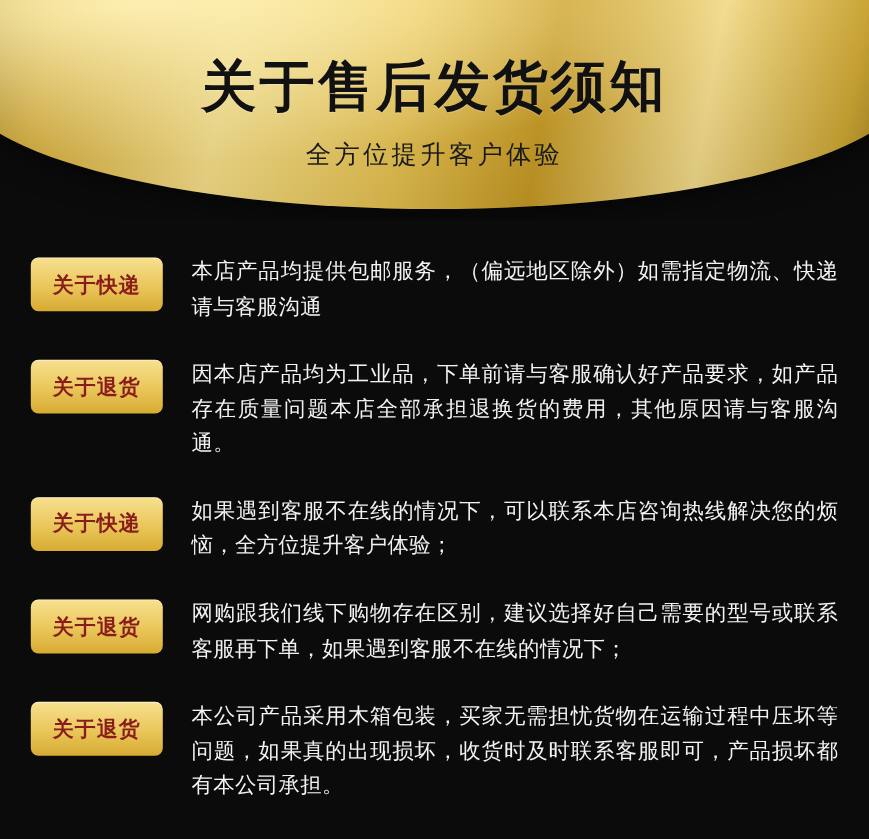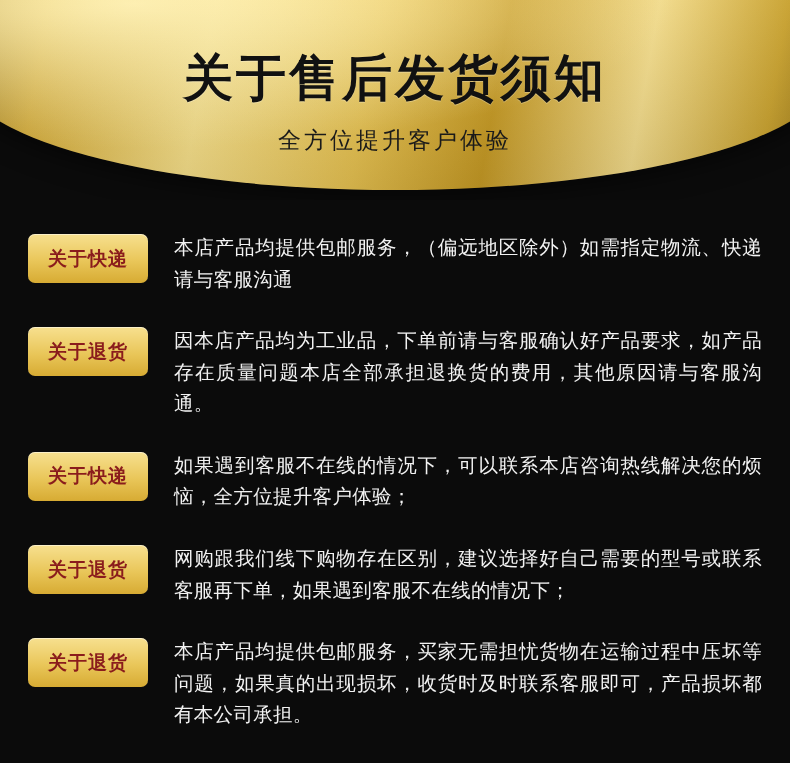--- a/index.html
+++ b/index.html
@@ -160,17 +160,17 @@
       <div class="tag">
         <span class="tag-label">关于退货</span>
       </div>
       <div class="desc">网购跟我们线下购物存在区别，建议选择好自己需要的型号或联系客服再下单，如果遇到客服不在线的情况下；</div>
     </div>
 
     <div class="row">
       <div class="tag">
         <span class="tag-label">关于退货</span>
       </div>
-      <div class="desc">本店产品均提供包邮服务，买家无需担忧货物在运输过程中压坏等问题，如果真的出现损坏，收货时及时联系客服即可，产品损坏都有本公司承担。</div>
+      <div class="desc">本公司产品采用木箱包装，买家无需担忧货物在运输过程中压坏等问题，如果真的出现损坏，收货时及时联系客服即可，产品损坏都有本公司承担。</div>
     </div>
 
   </div>
 </div>
 
 </body></html>

